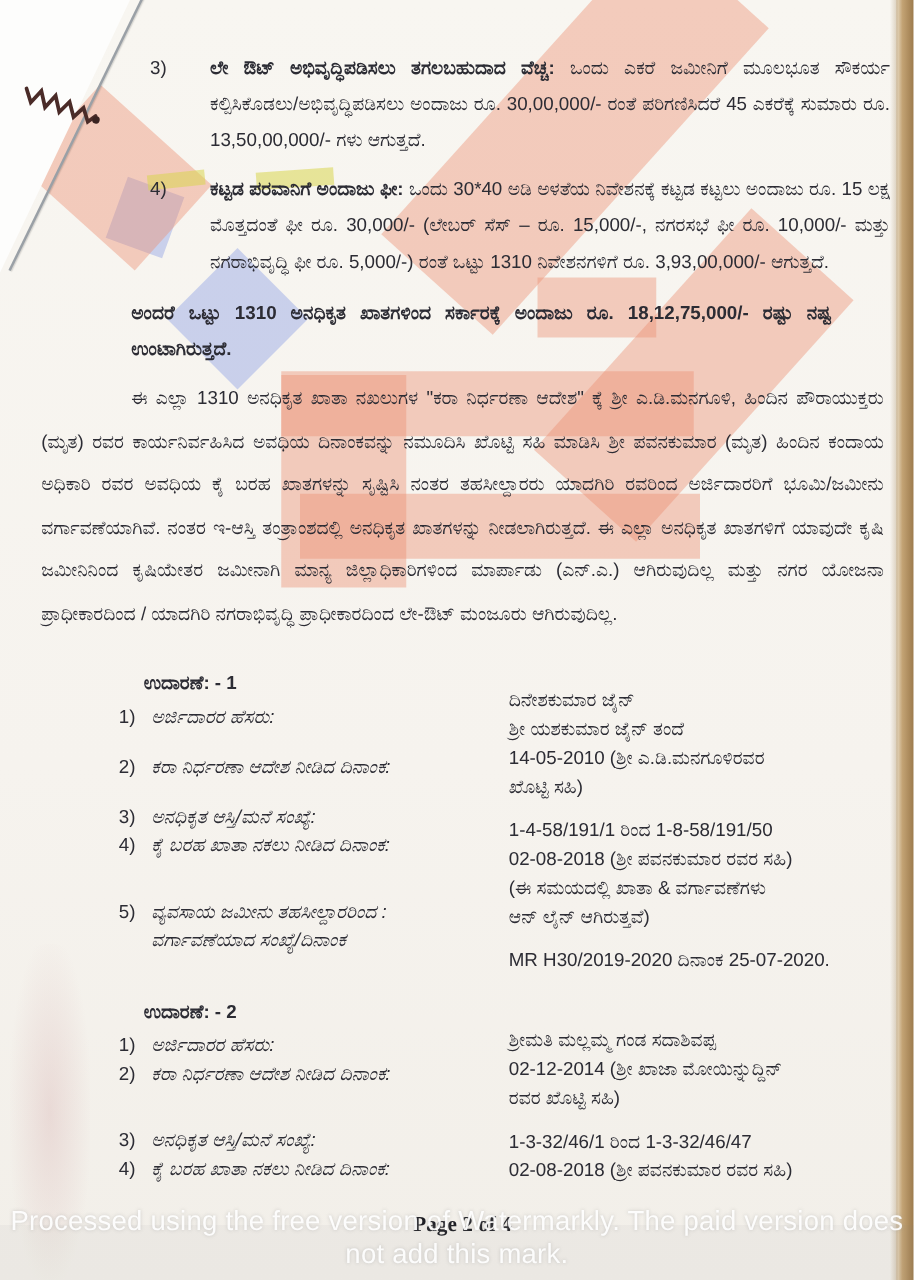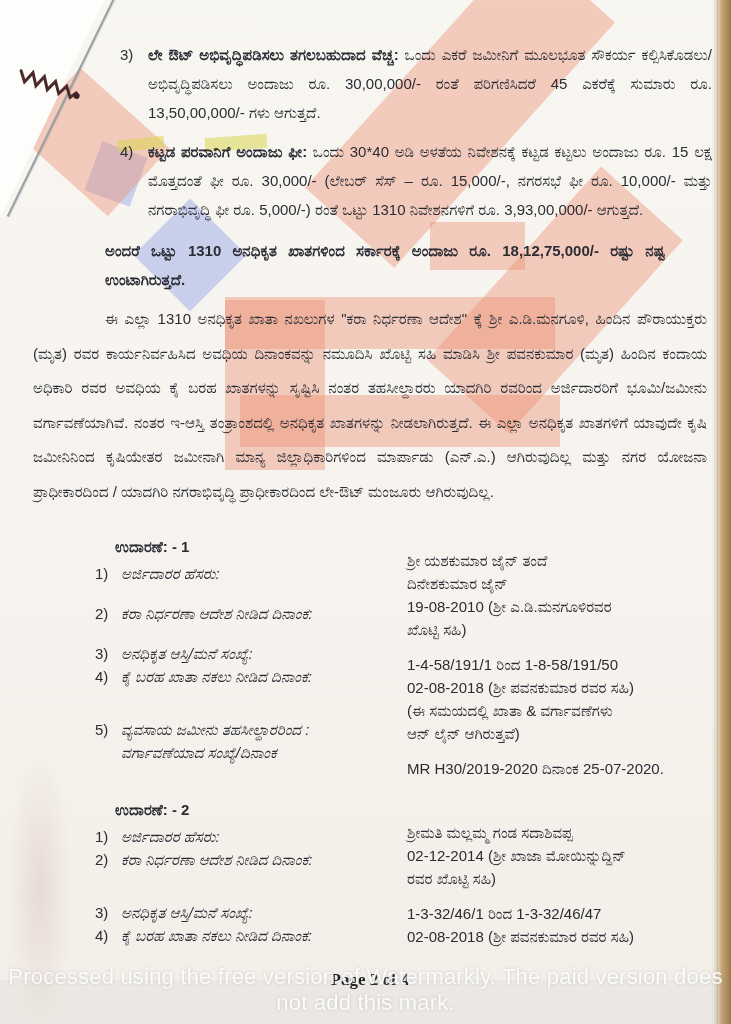--- a/index.html
+++ b/index.html
@@ -32,21 +32,21 @@
   .s8{left:92px;top:148px;width:48px;height:52px;transform:rotate(20deg);}
   .s9{left:34px;top:96px;width:120px;height:92px;transform:rotate(42deg);}
   .s10{left:118px;top:138px;width:46px;height:12px;transform:rotate(-6deg);}
   .s11{left:205px;top:136px;width:62px;height:14px;transform:rotate(-4deg);}
   .smudge{left:8px;top:755px;width:64px;height:270px;border-radius:40px;
       background:radial-gradient(ellipse at center,rgba(214,176,176,.35) 0%,rgba(214,176,176,0) 75%);}
   
   .content{position:absolute;inset:0;padding:40px 24px 0 33px;color:#2c2c34;font-size:15px;}
   .numbered{display:flex;margin-left:87px;width:592px;line-height:29px;}
   .numbered .num{width:28px;flex:none;}
-  .numbered .txt{flex:1;text-align:justify;}
+  .numbered .txt{flex:1;text-align:justify;margin-left:20px;}
   .lead{font-weight:bold;}
   .summary{margin:12px 0 8px 72px;width:560px;font-weight:bold;line-height:29px;text-align:justify;}
   .para{margin:4px 0 0 0;line-height:34.5px;text-align:justify;text-indent:72px;}
   .ex{margin-left:62px;margin-top:26px;display:flex;width:622px;}
   .ex-left{width:312px;flex:none;line-height:23px;}
   .ex-head{font-weight:bold;margin-left:20px;margin-bottom:4px;}
   .ex-row{display:flex;}
   .ex-row .num{width:26px;flex:none;}
   .ex-row .lbl{flex:1;font-style:italic;}
   .ex-right{flex:1;line-height:23px;}
@@ -124,23 +124,23 @@
         <div class="ex-row gap-l">
           <span class="num">5)</span>
           <span class="lbl">
             <div>ವ್ಯವಸಾಯ ಜಮೀನು ತಹಸೀಲ್ದಾರರಿಂದ :</div>
             <div>ವರ್ಗಾವಣೆಯಾದ ಸಂಖ್ಯೆ/ದಿನಾಂಕ</div>
           </span>
         </div>
       </div>
       <div class="ex-right">
         <div style="height:14px"></div>
+        <div>ದಿನೇಶಕುಮಾರ ಜೈನ್</div>
         <div>ಶ್ರೀ ಯಶಕುಮಾರ ಜೈನ್ ತಂದೆ</div>
-        <div>ದಿನೇಶಕುಮಾರ ಜೈನ್</div>
-        <div>19-08-2010 (ಶ್ರೀ ಎ.ಡಿ.ಮನಗೂಳಿರವರ</div>
+        <div>14-05-2010 (ಶ್ರೀ ಎ.ಡಿ.ಮನಗೂಳಿರವರ</div>
         <div>ಖೊಟ್ಟಿ ಸಹಿ)</div>
         <div class="gap-s">1-4-58/191/1 ರಿಂದ 1-8-58/191/50</div>
         <div>02-08-2018 (ಶ್ರೀ ಪವನಕುಮಾರ ರವರ ಸಹಿ)</div>
         <div>(ಈ ಸಮಯದಲ್ಲಿ ಖಾತಾ &amp; ವರ್ಗಾವಣೆಗಳು</div>
         <div>ಆನ್ ಲೈನ್ ಆಗಿರುತ್ತವೆ)</div>
         <div class="gap-s">MR H30/2019-2020 ದಿನಾಂಕ 25-07-2020.</div>
       </div>
     </div>
 
     <div class="ex" style="margin-top:18px">

